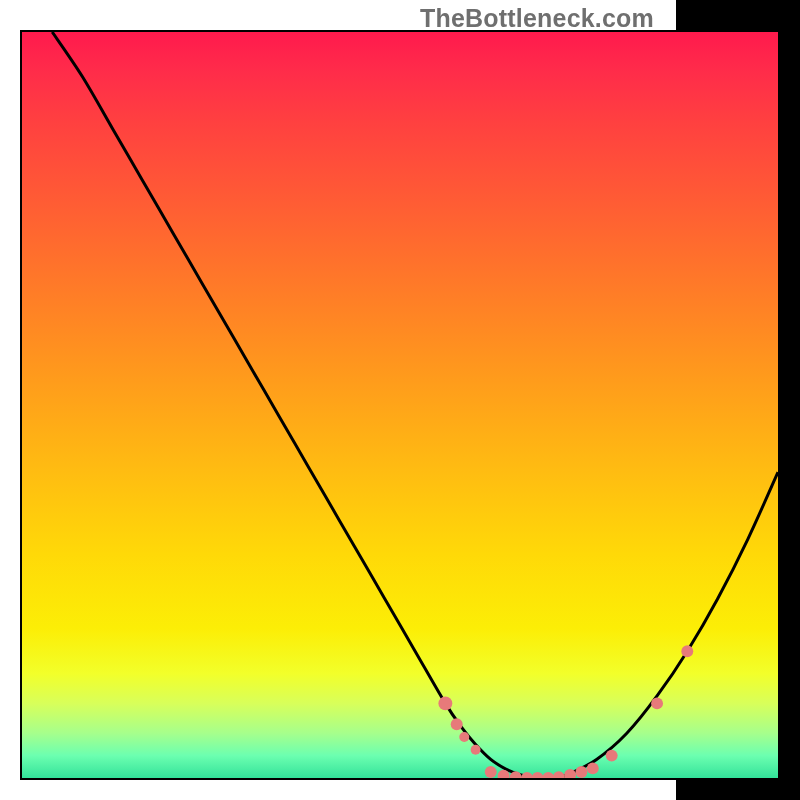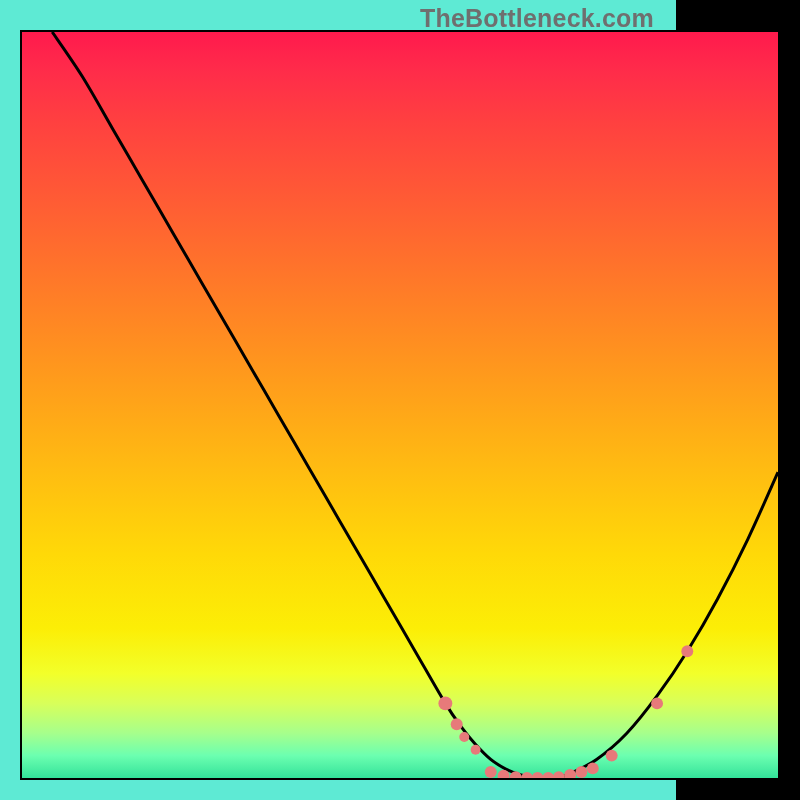--- a/index.html
+++ b/index.html
@@ -7,21 +7,21 @@
     padding: 0;
     width: 800px;
     height: 800px;
     background: #000;
     overflow: hidden;
   }
   .chart-container {
     position: relative;
     width: 676px;
     height: 800px;
-    background: #5eead4;
+    background: #ffffff;
   }
   .plot-area {
     position: absolute;
     left: 20px;
     top: 30px;
     width: 760px;
     height: 750px;
     background: linear-gradient(to bottom,
       #ff1a4d 0%,
       #ff2b4a 5%,

